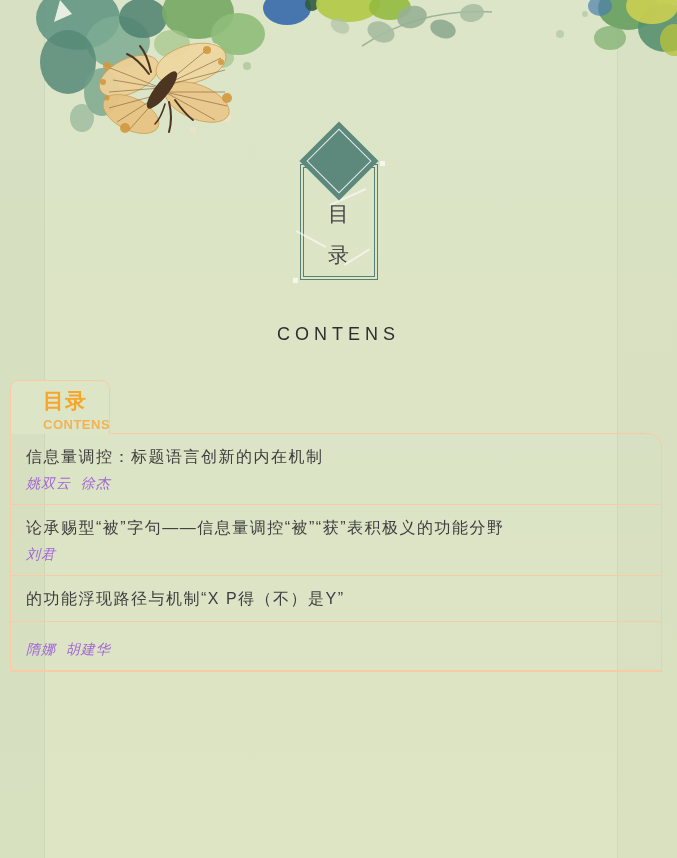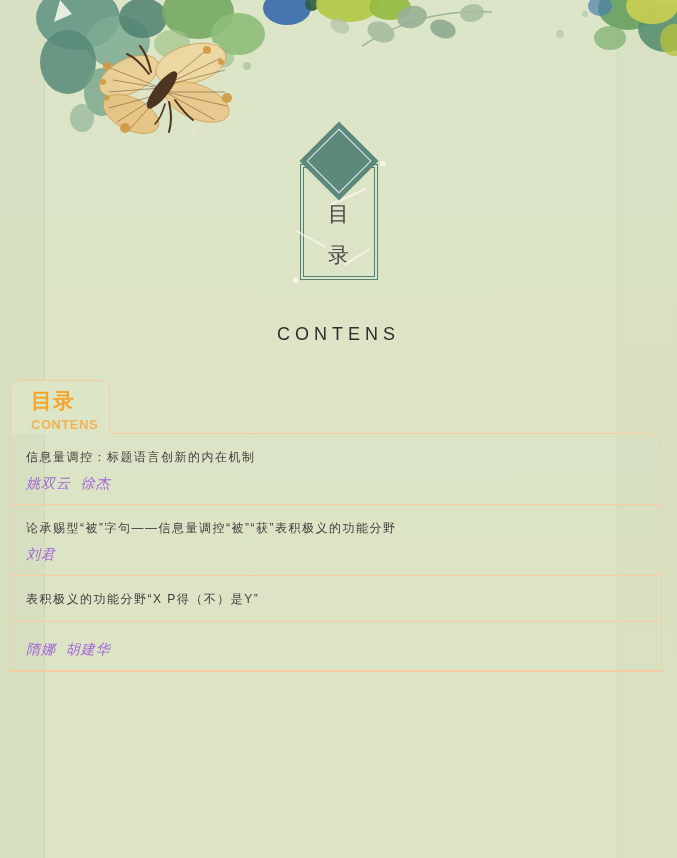--- a/index.html
+++ b/index.html
@@ -67,21 +67,21 @@
     font-size:18px; font-weight:400; letter-spacing:5px;
     color:#2e2e2e;
   }
 
   
   .toc { position:absolute; top:380px; left:10px; right:15px; }
   .toc-tab {
     position:relative; z-index:2;
     width:100px; height:54px;
     margin-bottom:-1px;
-    padding:6px 0 0 20px;
+    padding:6px 0 0 32px;
     background:#dde5c7;
     border:1px solid #f9cba5; border-bottom:none;
     border-radius:9px 9px 0 0;
   }
   .toc-tab .tab-label {
     font-size:21px; font-weight:bold; color:#f7a52b; letter-spacing:1px;
   }
   .toc-tab .tab-sublabel {
     margin-top:2px;
     font-size:13px; font-weight:bold; color:#f0b356; letter-spacing:0.5px;
@@ -90,21 +90,21 @@
     border:1px solid #f9cba5;
     border-radius:0 14px 0 0;
     background:rgba(255,255,255,0.02);
   }
   .toc-row {
     padding:12px 20px 11px 15px;
     border-bottom:1px solid #f9cba5;
   }
   .toc-row:last-child { border-bottom:1px solid #f9cba5; }
   .row-title {
-    font-size:12px; line-height:22px; color:#3e3e3e; letter-spacing:1.5px;
+    font-size:16px; line-height:22px; color:#3e3e3e; letter-spacing:1.5px;
   }
   .row-authors {
     margin-top:6px;
     font-size:14px; line-height:19px;
     color:#a266d6;
     font-style:italic;
     font-family:Liberation Sans, sans-serif;
     letter-spacing:1px;
     white-space:pre-wrap;
   }
@@ -231,19 +231,19 @@
   <div class="toc-list">
     <div class="toc-row">
       <div class="row-title">信息量调控：标题语言创新的内在机制</div>
       <div class="row-authors">姚双云  徐杰</div>
     </div>
     <div class="toc-row">
       <div class="row-title">论承赐型“被”字句——信息量调控“被”“获”表积极义的功能分野</div>
       <div class="row-authors">刘君</div>
     </div>
     <div class="toc-row">
-      <div class="row-title">表积极义的功能分野“X P得（不）是Y”</div>
+      <div class="row-title">的功能浮现路径与机制“X P得（不）是Y”</div>
     </div>
     <div class="toc-row">
       <div class="row-authors">隋娜  胡建华</div>
     </div>
   </div>
 </div>
 
 </body></html>

